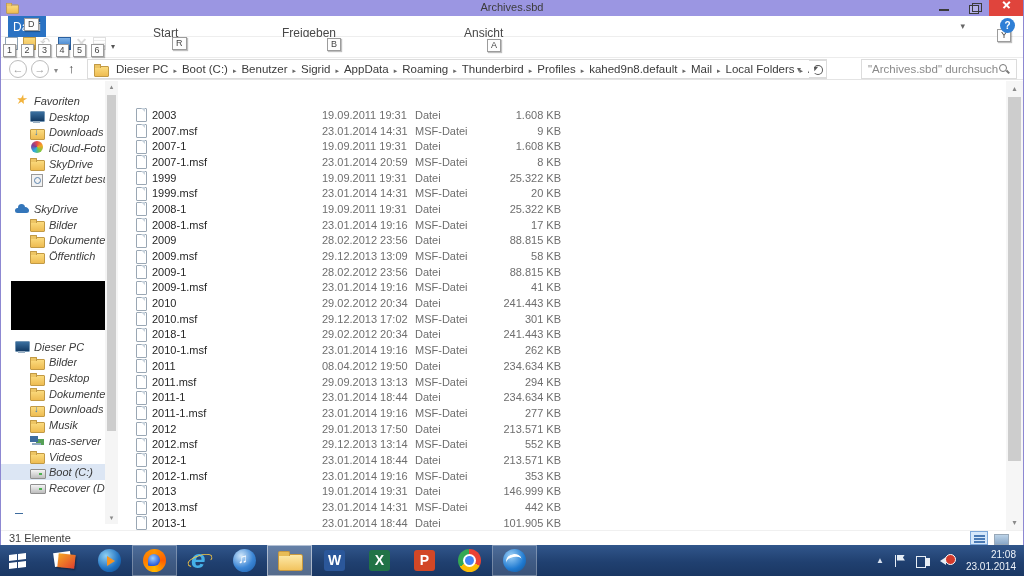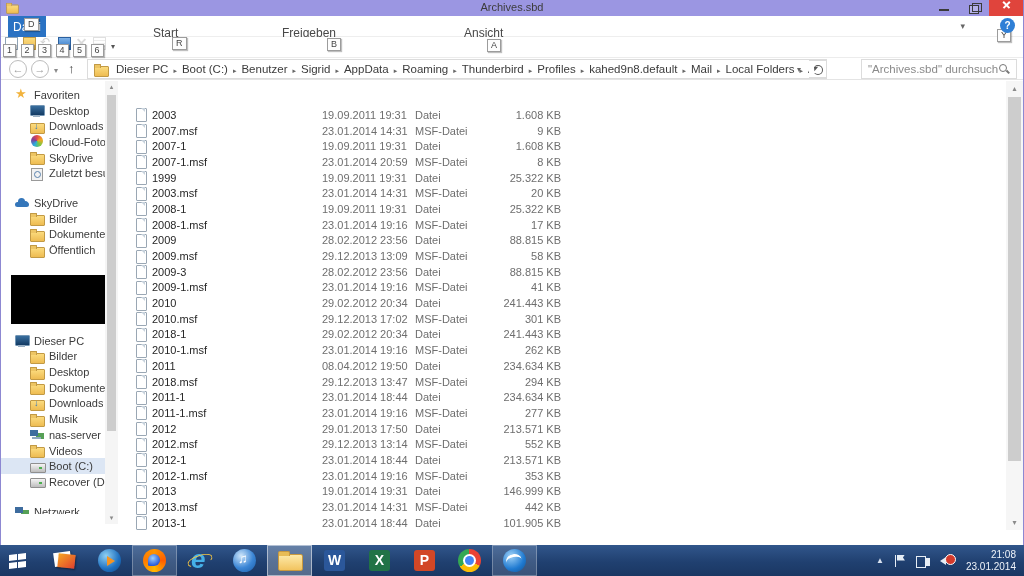--- a/index.html
+++ b/index.html
@@ -78,21 +78,21 @@
   .search-box { position:absolute; left:860px; top:1px; width:156px; height:20px; border:1px solid #dcdcdc; background:#fff;
                 display:flex; align-items:center; padding:0 6px; }
   .search-ph { color:#8a8a8a; font-size:11.5px; flex:1; overflow:hidden; white-space:nowrap; }
   .search-ico { position:relative; width:12px; height:12px; }
   .search-ico::before { content:""; position:absolute; left:1px; top:1px; width:6px; height:6px; border:1.4px solid #777; border-radius:50%; }
   .search-ico::after { content:""; position:absolute; left:8px; top:8px; width:4px; height:1.5px; background:#777; transform:rotate(45deg); }
 
   
   .content { position:absolute; top:81px; left:0; right:0; bottom:15px; background:#fff; overflow:hidden; }
 
-  .sidebar { position:absolute; left:0; top:0; width:104px; bottom:16px; padding-top:6px; overflow:hidden; }
+  .sidebar { position:absolute; left:0; top:0; width:104px; bottom:16px; padding-top:12px; overflow:hidden;font-style:italic; }
   .tree-section, .tree-item { height:15.7px; display:flex; align-items:center; white-space:nowrap; color:#3b3b3b; }
   .tree-section { padding-left:14px; }
   .tree-item { padding-left:29px; }
   .tree-item.selected { background:#dce6f4; }
   .tree-gap { height:14px; }
   .lbl { margin-left:4px; overflow:hidden; }
   .redacted { width:94px; height:49px; background:#000; margin:3px 0 9px 10px; }
 
   .side-scroll { position:absolute; left:104px; top:0; width:13px; bottom:6px; background:#f5f5f5; }
   .side-scroll .sb-up { position:absolute; top:2px; left:0; right:0; text-align:center; color:#8a8a8a; font-size:7px; }
@@ -425,21 +425,21 @@
           </div>
           <div class="file-row">
             <span class="ico ico-file"></span>
             <span class="c-name">1999</span>
             <span class="c-date">19.09.2011 19:31</span>
             <span class="c-type">Datei</span>
             <span class="c-size">25.322 KB</span>
           </div>
           <div class="file-row">
             <span class="ico ico-file"></span>
-            <span class="c-name">2003.msf</span>
+            <span class="c-name">1999.msf</span>
             <span class="c-date">23.01.2014 14:31</span>
             <span class="c-type">MSF-Datei</span>
             <span class="c-size">20 KB</span>
           </div>
           <div class="file-row">
             <span class="ico ico-file"></span>
             <span class="c-name">2008-1</span>
             <span class="c-date">19.09.2011 19:31</span>
             <span class="c-type">Datei</span>
             <span class="c-size">25.322 KB</span>
@@ -460,21 +460,21 @@
           </div>
           <div class="file-row">
             <span class="ico ico-file"></span>
             <span class="c-name">2009.msf</span>
             <span class="c-date">29.12.2013 13:09</span>
             <span class="c-type">MSF-Datei</span>
             <span class="c-size">58 KB</span>
           </div>
           <div class="file-row">
             <span class="ico ico-file"></span>
-            <span class="c-name">2009-3</span>
+            <span class="c-name">2009-1</span>
             <span class="c-date">28.02.2012 23:56</span>
             <span class="c-type">Datei</span>
             <span class="c-size">88.815 KB</span>
           </div>
           <div class="file-row">
             <span class="ico ico-file"></span>
             <span class="c-name">2009-1.msf</span>
             <span class="c-date">23.01.2014 19:16</span>
             <span class="c-type">MSF-Datei</span>
             <span class="c-size">41 KB</span>
@@ -509,22 +509,22 @@
           </div>
           <div class="file-row">
             <span class="ico ico-file"></span>
             <span class="c-name">2011</span>
             <span class="c-date">08.04.2012 19:50</span>
             <span class="c-type">Datei</span>
             <span class="c-size">234.634 KB</span>
           </div>
           <div class="file-row">
             <span class="ico ico-file"></span>
-            <span class="c-name">2018.msf</span>
-            <span class="c-date">29.12.2013 13:47</span>
+            <span class="c-name">2011.msf</span>
+            <span class="c-date">29.09.2013 13:13</span>
             <span class="c-type">MSF-Datei</span>
             <span class="c-size">294 KB</span>
           </div>
           <div class="file-row">
             <span class="ico ico-file"></span>
             <span class="c-name">2011-1</span>
             <span class="c-date">23.01.2014 18:44</span>
             <span class="c-type">Datei</span>
             <span class="c-size">234.634 KB</span>
           </div>
@@ -587,20 +587,27 @@
         </div>
     </div>
 
     <div class="main-scroll">
       <span class="sb-up">▴</span>
       <span class="sb-thumb"></span>
       <span class="sb-dn">▾</span>
     </div>
   </div>
 
+  <div class="statusbar">
+    <span class="status-count">31 Elemente</span>
+    <div class="view-toggles">
+      <div class="view-btn sel vb-list"></div>
+      <div class="view-btn vb-thumb"></div>
+    </div>
+  </div>
 </div>
 
 <div class="taskbar">
   <div class="start-btn">
     <div class="win-logo">
         <i></i>
         <i></i>
         <i></i>
         <i></i>
       </div>

